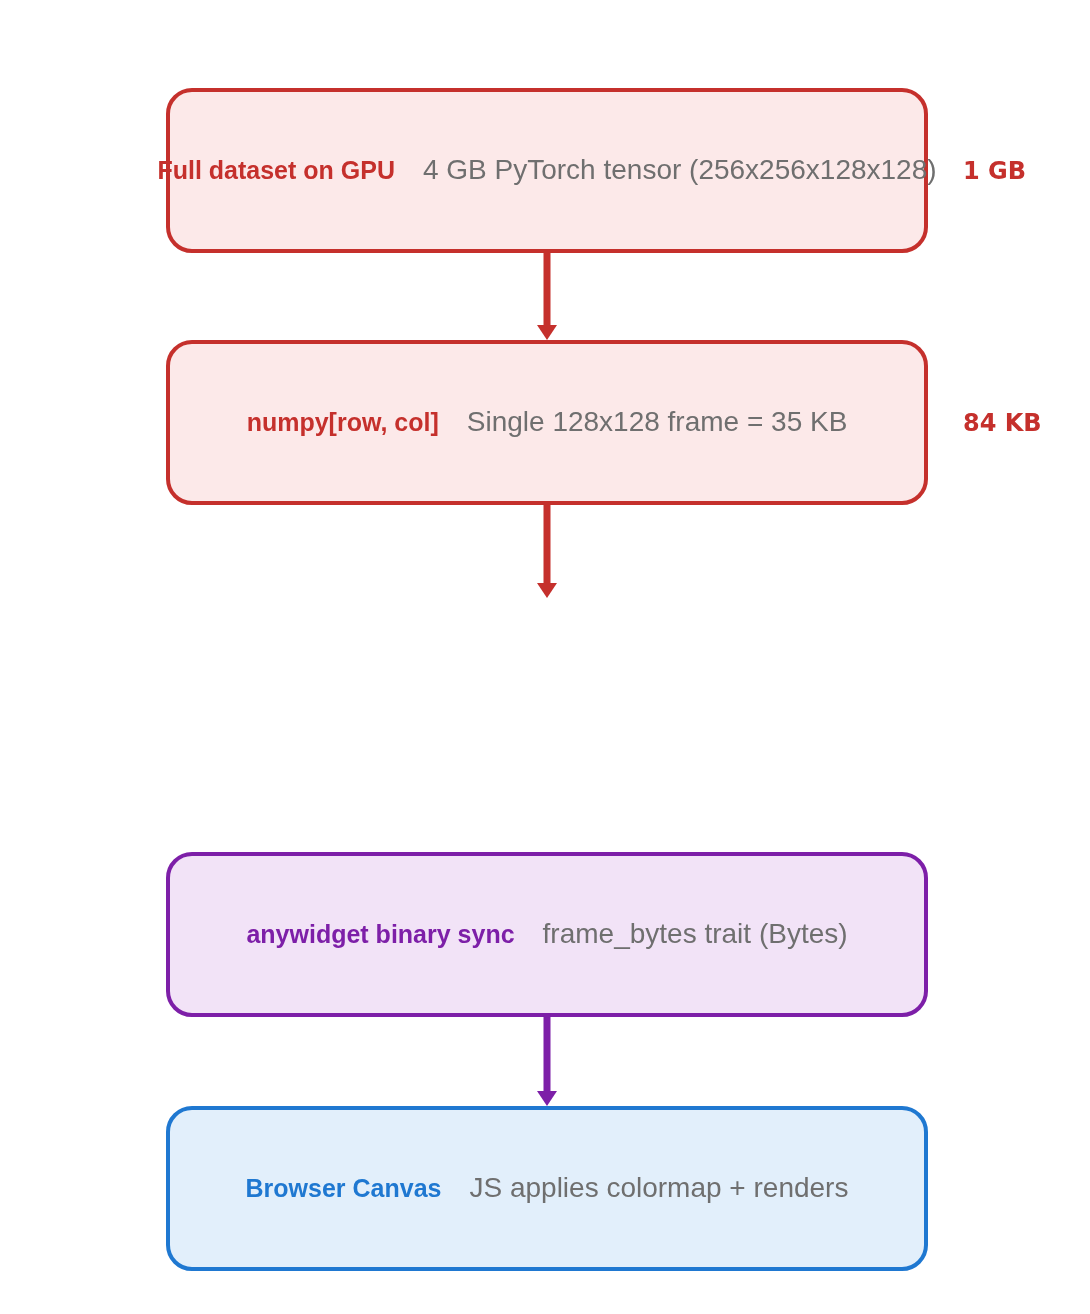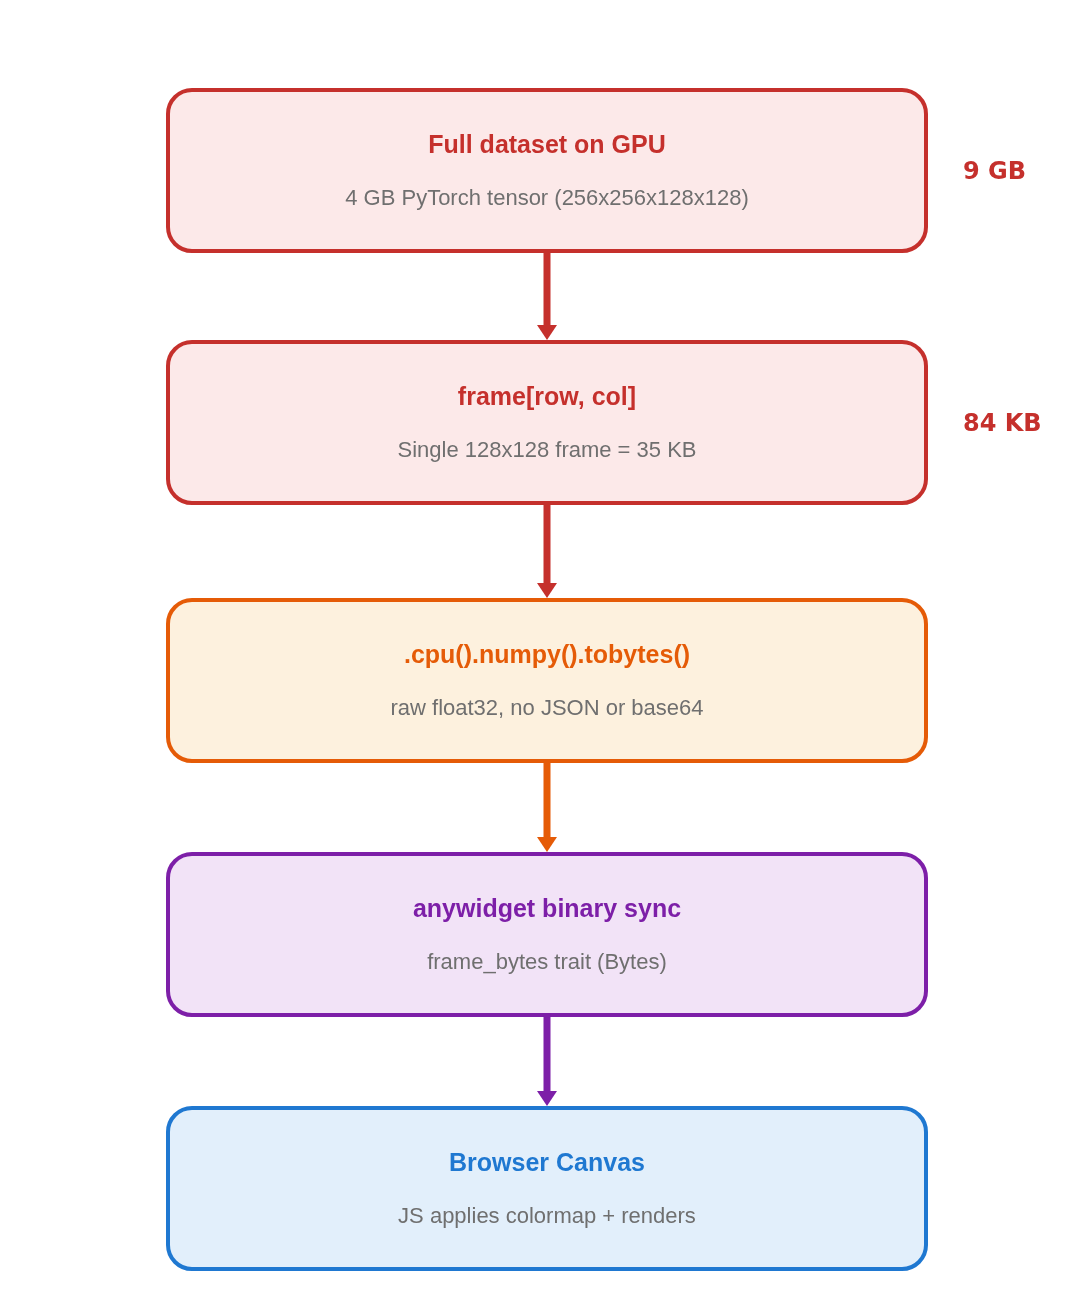--- a/index.html
+++ b/index.html
@@ -31,36 +31,36 @@
   .stage-4 { top: 1106px; }
 
   .box {
     box-sizing: border-box;
     width: 100%;
     height: 165px;
     background: var(--fill);
     border: 4px solid var(--accent);
     border-radius: 26px;
     display: flex;
-    flex-direction: column;
+    flex-direction: row;
     align-items: center;
     justify-content: center;
     gap: 28px;
   }
   .title {
     margin: 0;
     font-size: 25px;
     font-weight: bold;
     color: var(--accent);
     line-height: 1.1;
     white-space: nowrap;
   }
   .subtitle {
     margin: 0;
-    font-size: 22px;
+    font-size: 28px;
     font-weight: normal;
     color: #6f6f6f;
     line-height: 1.1;
     white-space: nowrap;
   }
   .side-label {
     position: absolute;
     left: 797px;
     top: 0;
     height: 165px;
@@ -107,49 +107,39 @@
 </head>
 <body style="background: rgb(255, 255, 255);">
 
 <div class="diagram">
 
   <section class="stage stage-0" style="--accent: #c5302c; --fill: #fce9e9; --arrow: #c5302c;">
     <div class="box">
       <h2 class="title">Full dataset on GPU</h2>
       <p class="subtitle" style="color: rgb(111, 111, 111);">4 GB PyTorch tensor (256x256x128x128)</p>
     </div>
-    <div class="side-label">9 GB</div>
+    <div class="side-label">1 GB</div>
     <div class="arrow">
       <div class="arrow-shaft"></div>
       <div class="arrow-head"></div>
     </div>
   </section>
 
   <section class="stage stage-1" style="--accent: #c5302c; --fill: #fce9e9; --arrow: #c5302c;">
     <div class="box">
-      <h2 class="title">frame[row, col]</h2>
+      <h2 class="title">numpy[row, col]</h2>
       <p class="subtitle" style="color: rgb(111, 111, 111);">Single 128x128 frame = 35 KB</p>
     </div>
     <div class="side-label">84 KB</div>
     <div class="arrow">
       <div class="arrow-shaft"></div>
       <div class="arrow-head"></div>
     </div>
   </section>
 
-  <section class="stage stage-2" style="--accent: #e55b07; --fill: #fdf1de; --arrow: #e55b07;">
-    <div class="box">
-      <h2 class="title">.cpu().numpy().tobytes()</h2>
-      <p class="subtitle" style="color: rgb(111, 111, 111);">raw float32, no JSON or base64</p>
-    </div>
-    <div class="arrow">
-      <div class="arrow-shaft"></div>
-      <div class="arrow-head"></div>
-    </div>
-  </section>
 
   <section class="stage stage-3" style="--accent: #7d1fa8; --fill: #f2e3f7; --arrow: #7d1fa8;">
     <div class="box">
       <h2 class="title">anywidget binary sync</h2>
       <p class="subtitle" style="color: rgb(111, 111, 111);">frame_bytes trait (Bytes)</p>
     </div>
     <div class="arrow">
       <div class="arrow-shaft"></div>
       <div class="arrow-head"></div>
     </div>

